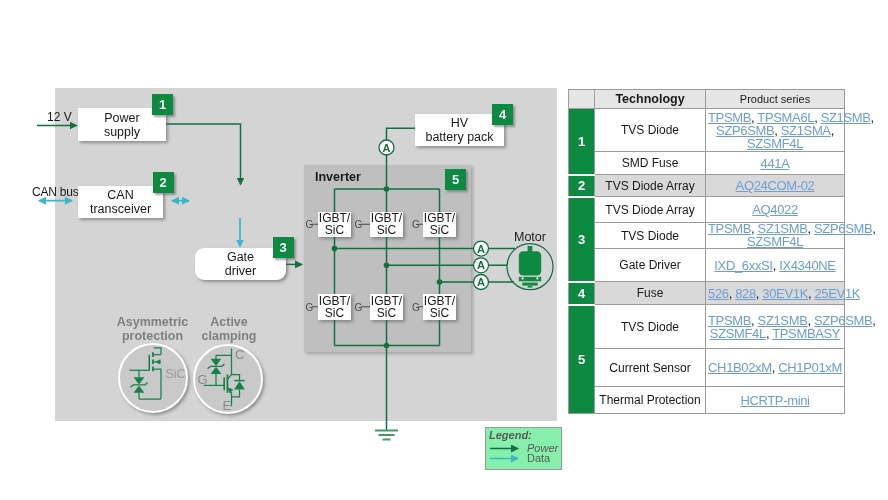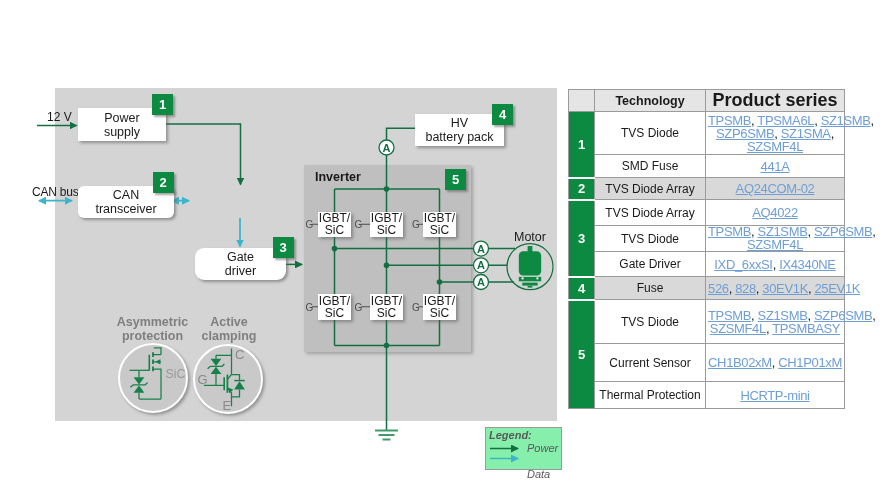--- a/index.html
+++ b/index.html
@@ -112,21 +112,21 @@
       <rect x="527.6" y="285.8" width="4.8" height="1.8" fill="#0d8a41"></rect>
     </g>
   </svg>
 
   <div class="lbl" style="left:47px;top:110px;font-size:12px;">12 V</div>
 
   <div class="lbl" style="left:32px;top:185px;font-size:12px;letter-spacing:-0.2px;">CAN bus</div>
 
   <div class="box" style="left:78px;top:108px;width:88px;height:33px;">Power<br>supply</div>
 
-  <div class="box" style="left:78px;top:186px;width:96px;height:32px;border-radius:6px;">CAN<br>transceiver</div>
+  <div class="box" style="left:78px;top:186px;width:85px;height:32px;">CAN<br>transceiver</div>
 
 
   <div class="box" style="left:195px;top:248px;width:91px;height:32px;border-radius:9px;">Gate<br>driver</div>
 
   <div class="box" style="left:415px;top:114px;width:89px;height:32px;">HV<br>battery pack</div>
 
   <div class="box" style="left:318px;top:211.5px;width:33px;height:25.5px;font-size:12px;line-height:12px;">IGBT/<br>SiC</div>
 
   <div class="box" style="left:370px;top:211.5px;width:33px;height:25.5px;font-size:12px;line-height:12px;">IGBT/<br>SiC</div>
 
@@ -218,35 +218,35 @@
           <path d="M0,0 L8,4 L0,8 Z" fill="#136f42"></path>
         </marker>
         <marker id="lc" markerUnits="userSpaceOnUse" markerWidth="9" markerHeight="8" refX="7" refY="4" orient="auto">
           <path d="M0,0 L8,4 L0,8 Z" fill="#3db5c8"></path>
         </marker>
       </defs>
       <path d="M4,20.5 H32" stroke="#136f42" stroke-width="1.5" marker-end="url(#lg)"></path>
       <path d="M4,30.5 H32" stroke="#3db5c8" stroke-width="1.5" marker-end="url(#lc)"></path>
     </svg>
     <div style="position:absolute;left:41px;top:14px;font-size:11px;font-style:italic;color:#595959;">Power</div>
-    <div style="position:absolute;left:41px;top:40px;font-size:11px;font-style:italic;color:#595959;">Data</div>
+    <div style="position:absolute;left:41px;top:24px;font-size:11px;color:#595959;">Data</div>
   </div>
 
   <table style="position:absolute;left:568px;top:89px;border-collapse:collapse;table-layout:fixed;width:276px;font-size:12px;color:#1a1a1a;">
     <colgroup>
         <col style="width:26px">
         <col style="width:111px">
         <col style="width:139px">
       </colgroup>
     <tbody>
 
     <tr style="height:19px;background:#e5e5e5;">
       <td class="tc"></td>
       <td class="tc" style="font-weight:bold;font-size:12.5px;">Technology</td>
-      <td class="tc" style="font-weight:bold;font-size:18px;">Product series</td>
+      <td class="tc" style="font-weight:normal;font-size:11px;">Product series</td>
     </tr>
 
     <tr style="height:43px;">
       <td class="tc gn" rowspan="2">1</td>
       <td class="tc">TVS Diode</td>
       <td class="tc lk"><a>TPSMB</a>, <a>TPSMA6L</a>, <a>SZ1SMB</a>,<br><a>SZP6SMB</a>, <a>SZ1SMA</a>,<br><a>SZSMF4L</a></td>
     </tr>
     <tr style="height:23px;">
       <td class="tc">SMD Fuse</td>
       <td class="tc lk"><a>441A</a></td>
@@ -260,21 +260,21 @@
 
     <tr style="height:26px;">
       <td class="tc gn" rowspan="3">3</td>
       <td class="tc">TVS Diode Array</td>
       <td class="tc lk"><a>AQ4022</a></td>
     </tr>
     <tr style="height:26px;">
       <td class="tc">TVS Diode</td>
       <td class="tc lk" style="line-height:12.5px;"><a>TPSMB</a>, <a>SZ1SMB</a>, <a>SZP6SMB</a>,<br><a>SZSMF4L</a></td>
     </tr>
-    <tr style="height:25px;">
+    <tr style="height:33px;">
       <td class="tc">Gate Driver</td>
       <td class="tc lk"><a>IXD_6xxSI</a>, <a>IX4340NE</a></td>
     </tr>
 
     <tr style="height:23px;background:#d9d9d9;">
       <td class="tc gn">4</td>
       <td class="tc">Fuse</td>
       <td class="tc lk"><a>526</a>, <a>828</a>, <a>30EV1K</a>, <a>25EV1K</a></td>
     </tr>
 

